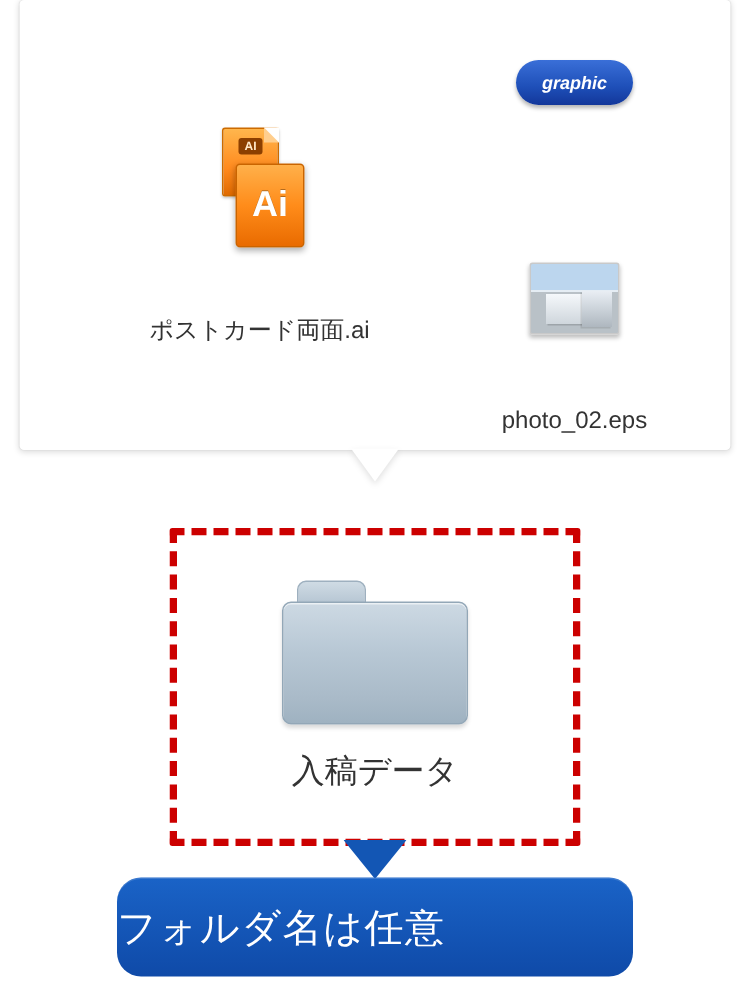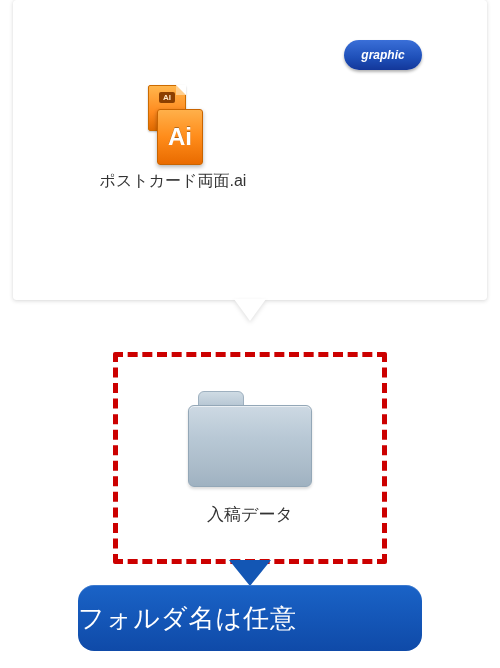--- a/index.html
+++ b/index.html
@@ -21,20 +21,21 @@
     border-radius: 3px;
   }
   .file-item {
     position: absolute;
     display: flex;
     flex-direction: column;
     align-items: center;
     text-align: center;
     color: #333;
     font-size: 16px;
+    gap: 39px;
   }
   .ai-file { left: 70px; top: 85px; width: 180px; }
   .eps-file-1 { left: 295px; top: 40px; width: 150px; }
   .eps-file-2 { left: 295px; top: 175px; width: 150px; }
 
   .ai-icon { position: relative; width: 60px; height: 78px; margin-bottom: 8px; }
   .ai-page-back {
     position: absolute; left: 5px; top: 0; width: 38px; height: 46px;
     background: linear-gradient(180deg,#ffb64d 0%, #ff8a1e 60%, #e06a00 100%);
     border: 1px solid #cc6b00; border-radius: 2px;
@@ -103,21 +104,21 @@
     position: absolute; left: 10px; top: 0; width: 46px; height: 18px;
     background: linear-gradient(180deg,#cfdbe4,#b3c3d1);
     border: 1px solid #9eb0bf; border-top-left-radius: 6px; border-top-right-radius: 6px;
   }
   .folder-body {
     position: absolute; left: 0; top: 14px; width: 124px; height: 82px;
     background: linear-gradient(180deg,#cdd9e3 0%, #b8c8d5 40%, #a9bac8 80%, #9fb2c1 100%);
     border: 1px solid #93a7b7; border-radius: 6px;
     box-shadow: inset 0 1px 0 rgba(255,255,255,0.6), 0 2px 3px rgba(0,0,0,0.15);
   }
-  .folder-label { font-size: 17px; color: #333; }
+  .folder-label { font-size: 22px; color: #333; }
 
   .folder-pointer {
     position: absolute; left: 229px; top: 560px; width: 42px; height: 26px;
   }
   .folder-pointer svg { display:block; }
 
   .caption-pill {
     position: absolute; left: 78px; top: 585px; width: 344px; height: 66px;
     background: linear-gradient(180deg,#1a63c7,#0f4aa8);
     border-radius: 16px;
@@ -142,20 +143,24 @@
     </div>
     <span>ポストカード両面.ai</span>
   </div>
 
   <div class="file-item eps-file-1">
     <div class="eps-thumb-1">
         <span>graphic</span>
       </div>
   </div>
 
+  <div class="file-item eps-file-2">
+    <div class="eps-thumb-2"></div>
+    <span>photo_02.eps</span>
+  </div>
 
 </div>
 
 <div class="panel-pointer">
   <svg width="32" height="22">
       <polygon points="0,0 32,0 16,22" fill="#ffffff"></polygon>
     </svg>
 </div>
 
 <div class="folder-zone">

